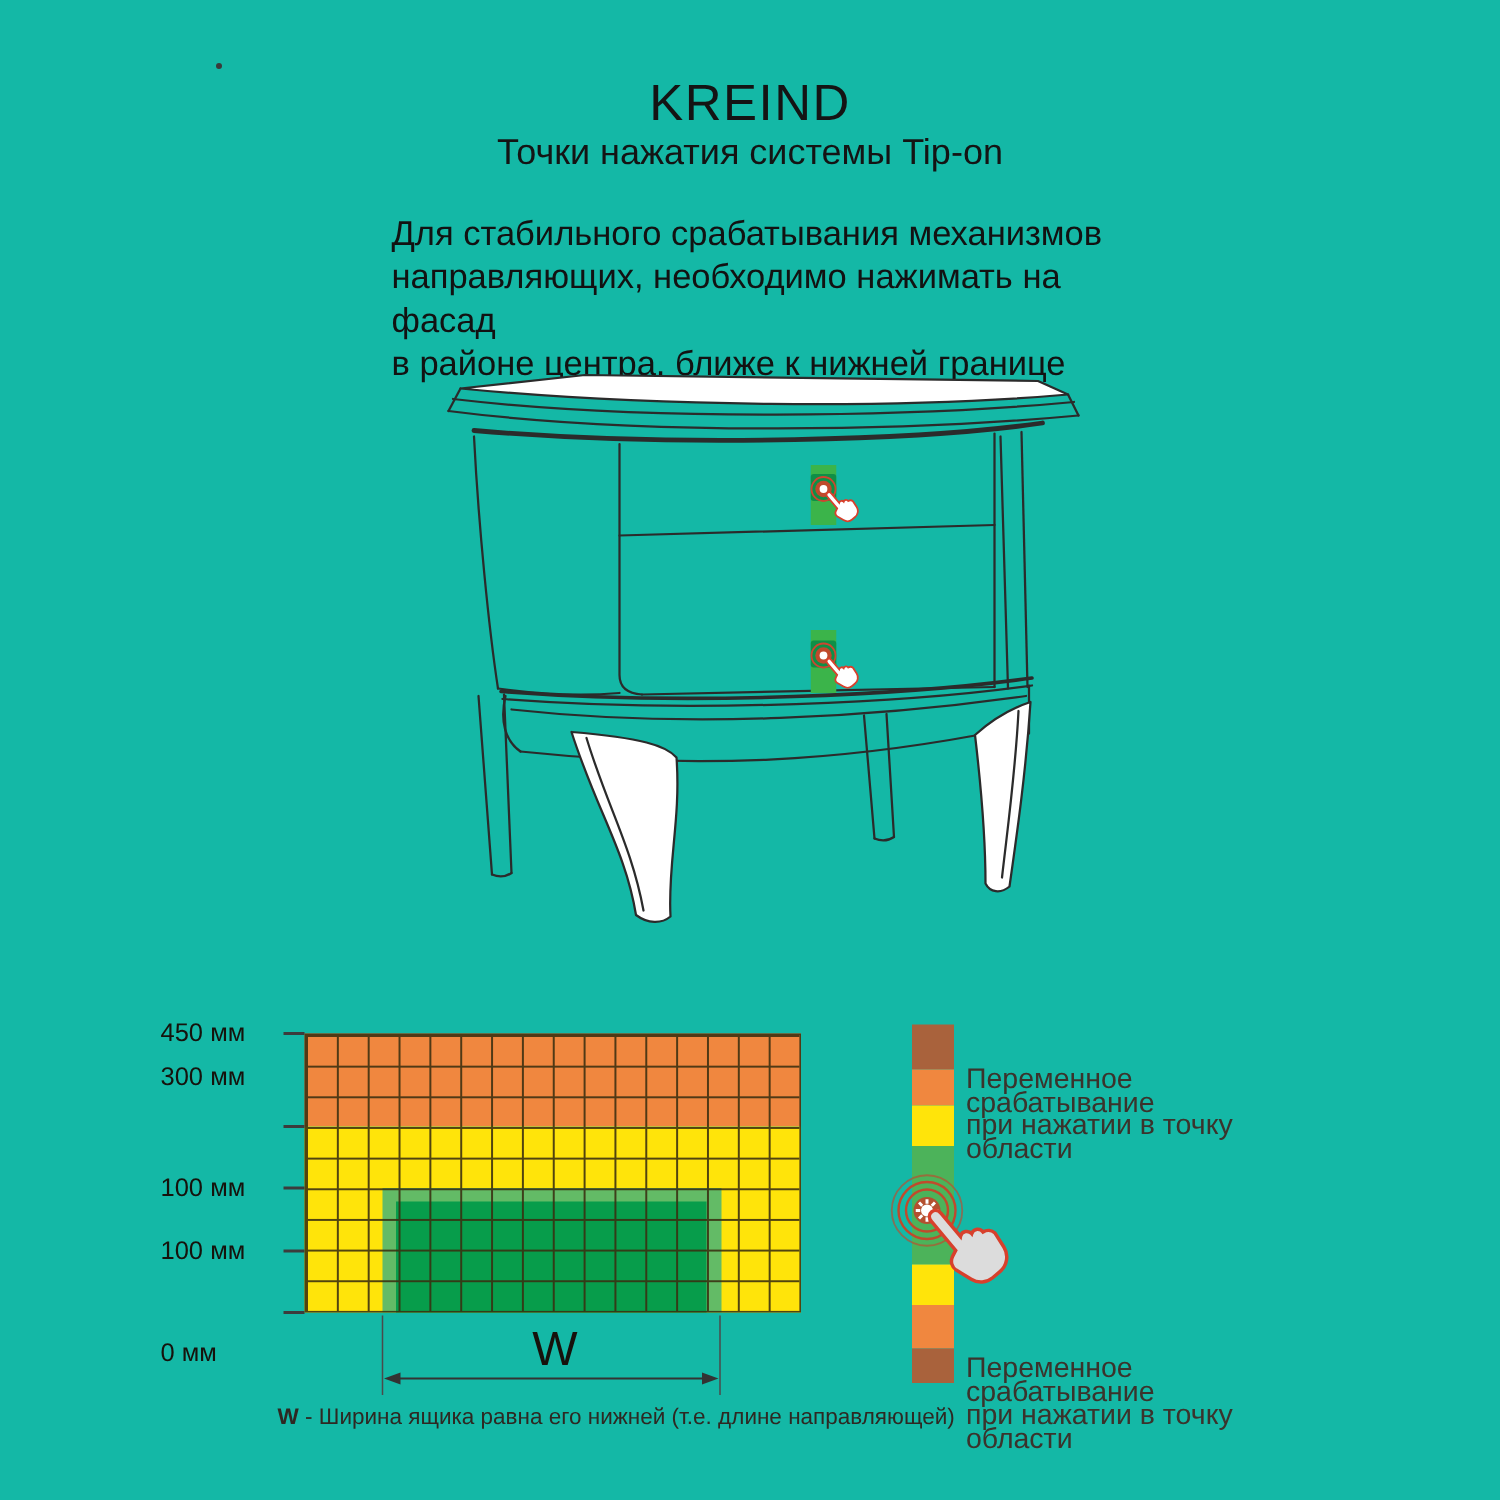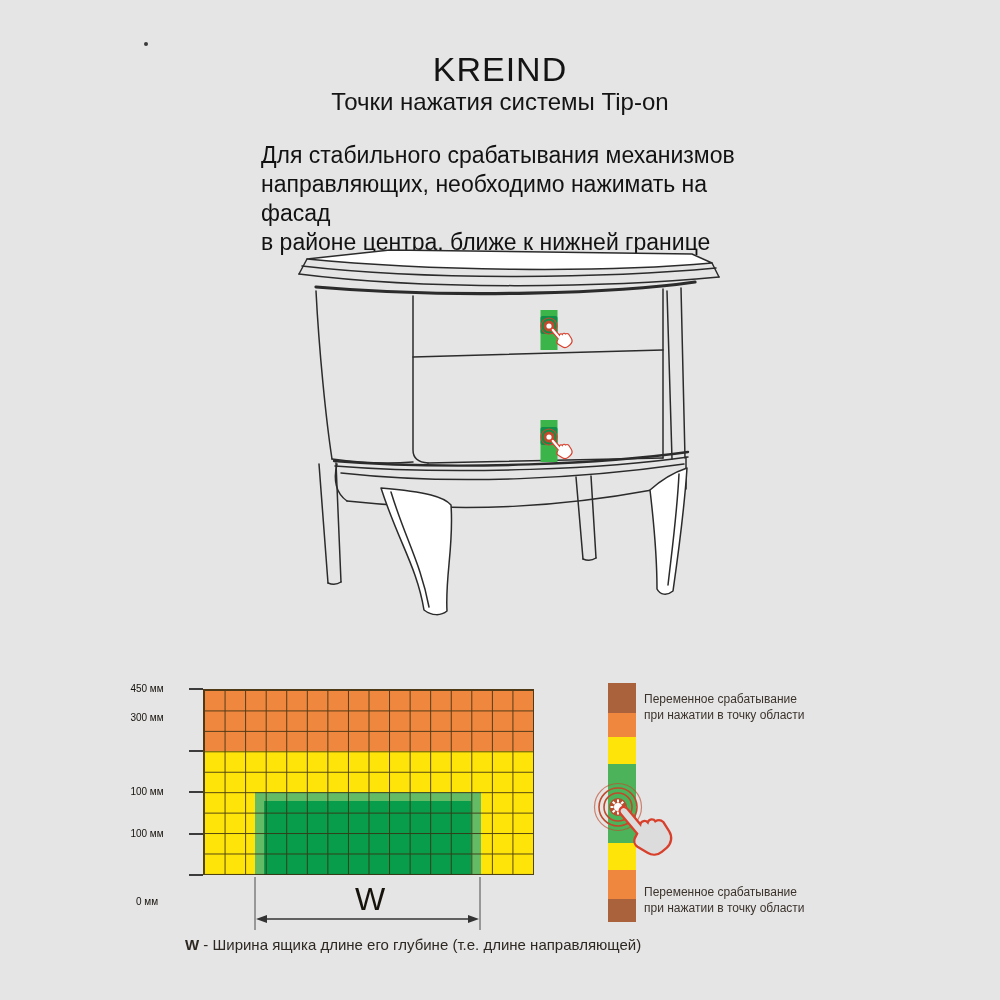--- a/index.html
+++ b/index.html
@@ -1,45 +1,45 @@
 <!DOCTYPE html>
 <html style="--ink: #1d1d1b; --line: #3a2f10; --orange: #f0873f; --yellow: #ffe40a; --green-outer: #63bb66; --green-inner: #079d4b; --legend-green: #4cb35a; --brown: #a9623c; --press-green: #3bb44a; --press-pad: #0f8f47; --red: #d8402c;"><head>
 <meta charset="utf-8">
 <style>
   html,body{margin:0;padding:0;background:#fff;}
-  .page{position:relative;width:1000px;height:1000px;background:#e5e5e5;overflow:hidden;
+  .page{position:relative;width:1000px;height:1000px;background:#14b8a6;overflow:hidden;
         font-family:"Liberation Sans", sans-serif;color:var(--ink,#1d1d1b);}
   .abs{position:absolute;}
   .stray{left:144px;top:42px;width:4px;height:4px;background:#3a3a3a;border-radius:50%;}
   .title{left:0;right:0;top:50px;text-align:center;font-size:34px;line-height:38px;letter-spacing:1px;color:#141414;}
   .subtitle{left:0;right:0;top:88px;text-align:center;font-size:24px;line-height:28px;color:#141414;}
   .intro{left:261px;top:141px;width:520px;font-size:23px;line-height:29px;color:#121212;}
   svg.overlay{position:absolute;left:0;top:0;width:1000px;height:1000px;pointer-events:none;}
 
   
   .grid{left:203px;top:689px;width:331px;height:186px;}
   .grid .zone{position:absolute;}
   .zone-orange{left:0;top:0;width:100%;height:62px;}
   .zone-yellow{left:0;top:62px;width:100%;height:124px;}
   .zone-green-outer{left:52px;top:103px;width:226px;height:83px;}
   .zone-green-inner{left:61px;top:112px;width:207px;height:74px;}
   .grid-lines{position:absolute;inset:0;border:1px solid var(--line,#2d240a);
      background-image:linear-gradient(to right, var(--line,#2d240a) 1px, transparent 1px),
                       linear-gradient(to bottom, var(--line,#2d240a) 1px, transparent 1px);
      background-size:calc(100%/16) calc(100%/9);opacity:.88;}
-  .ytick-label{width:80px;left:107px;text-align:center;font-size:10px;line-height:16px;color:#16120c;}
+  .ytick-label{width:80px;left:107px;text-align:left;font-size:17px;line-height:16px;color:#16120c;}
   .ytick-line{left:189px;width:14px;height:1.5px;background:#3c3c3c;}
   .w-label{left:330px;top:882px;width:80px;text-align:center;font-size:32px;line-height:34px;color:#16120c;}
   .footnote{left:185px;top:936px;font-size:15px;line-height:18px;color:#2e2822;}
   .footnote b{font-weight:bold;}
 
   
   .legend-bar{left:608px;top:683px;width:28px;display:flex;flex-direction:column;}
   .legend-bar .seg{width:100%;}
-  .legend-item{width:240px;font-size:12px;line-height:15.5px;color:#3b332c;}
+  .legend-item{width:240px;font-size:19px;line-height:15.5px;color:#3b332c;margin-top:20px;}
   .li-1{left:644px;top:692px;}
   .li-2{left:661px;top:796px;}
   .li-3{left:644px;top:885px;}
 </style>
 </head>
 <body>
 
 <div class="page">
 
   <div class="abs stray"></div>
@@ -70,21 +70,21 @@
   <div class="abs ytick-line" style="top:688px"></div>
   <div class="abs ytick-line" style="top:750px"></div>
   <div class="abs ytick-line" style="top:791px"></div>
   <div class="abs ytick-line" style="top:833px"></div>
   <div class="abs ytick-line" style="top:874px"></div>
 
   <div class="abs w-label">W</div>
 
   <div class="abs footnote">
     <b>W</b>
-    <span>- Ширина ящика длине его глубине (т.е. длине направляющей)</span>
+    <span>- Ширина ящика равна его нижней (т.е. длине направляющей)</span>
   </div>
 
   <div class="abs legend-bar">
     <div class="seg" style="height: 30px; background: rgb(169, 98, 60);"></div>
     <div class="seg" style="height: 24px; background: rgb(240, 135, 63);"></div>
     <div class="seg" style="height: 27px; background: rgb(255, 228, 10);"></div>
     <div class="seg" style="height: 79px; background: rgb(76, 179, 90);"></div>
     <div class="seg" style="height: 27px; background: rgb(255, 228, 10);"></div>
     <div class="seg" style="height: 29px; background: rgb(240, 135, 63);"></div>
     <div class="seg" style="height: 23px; background: rgb(169, 98, 60);"></div>

